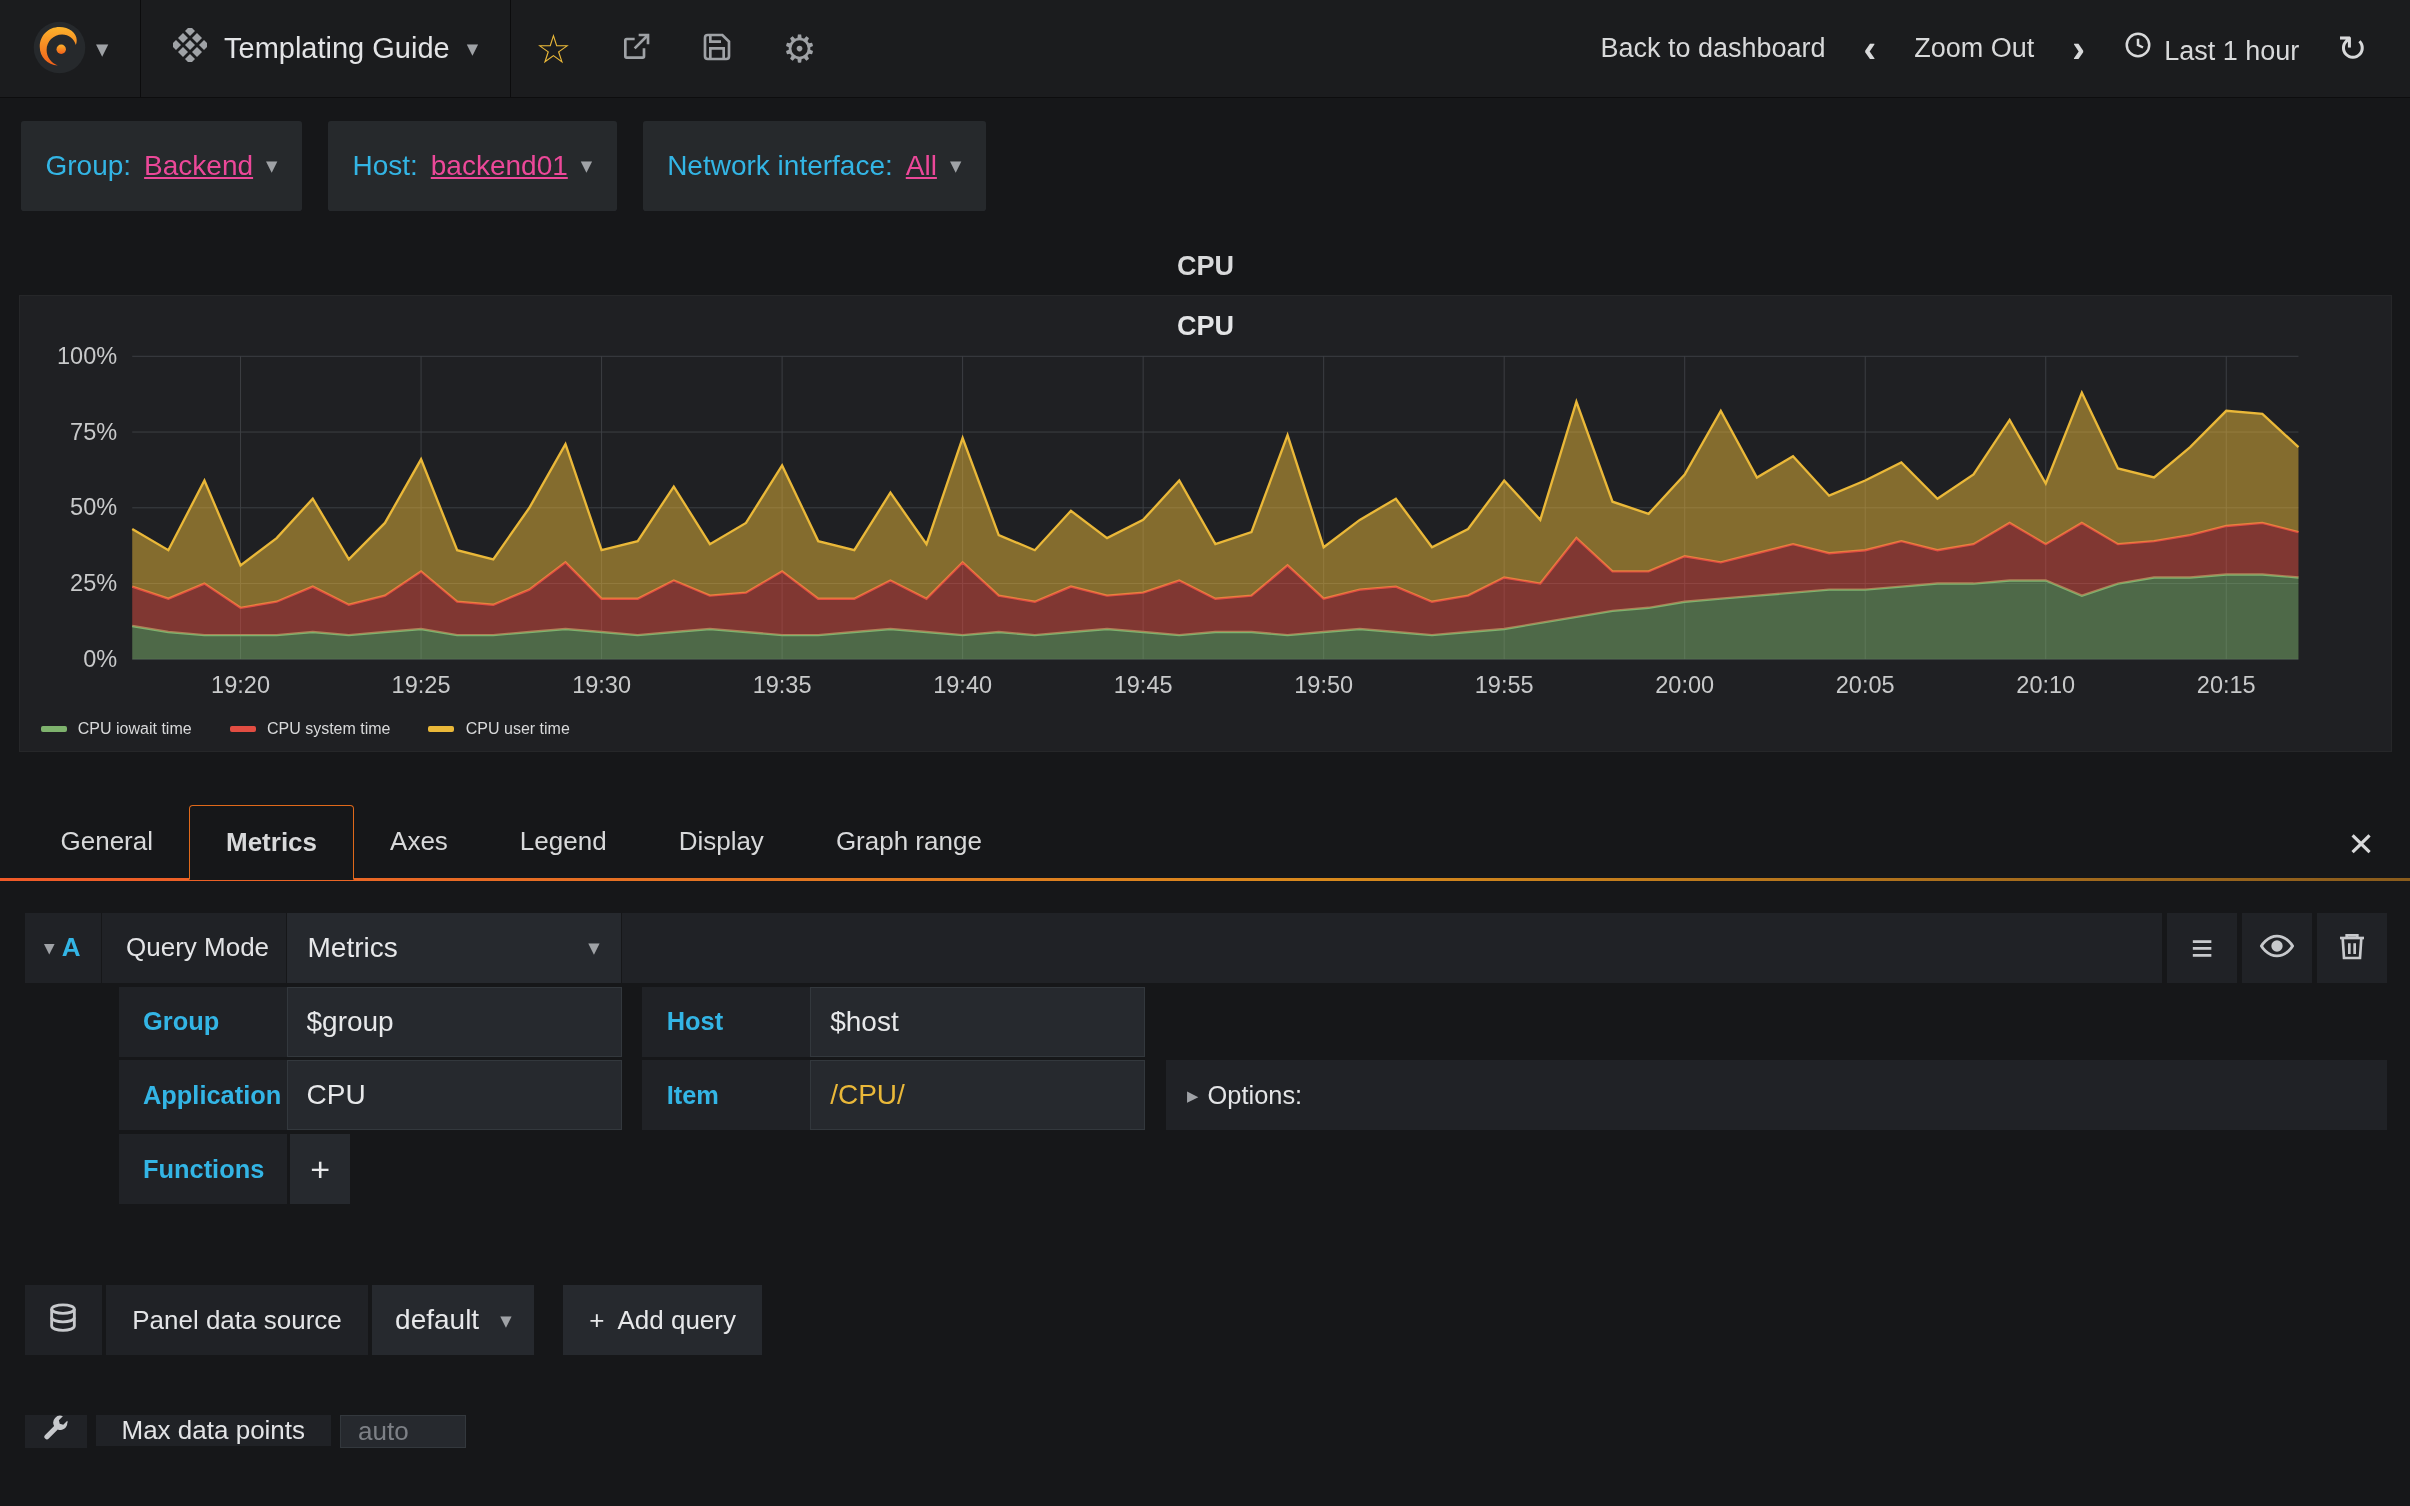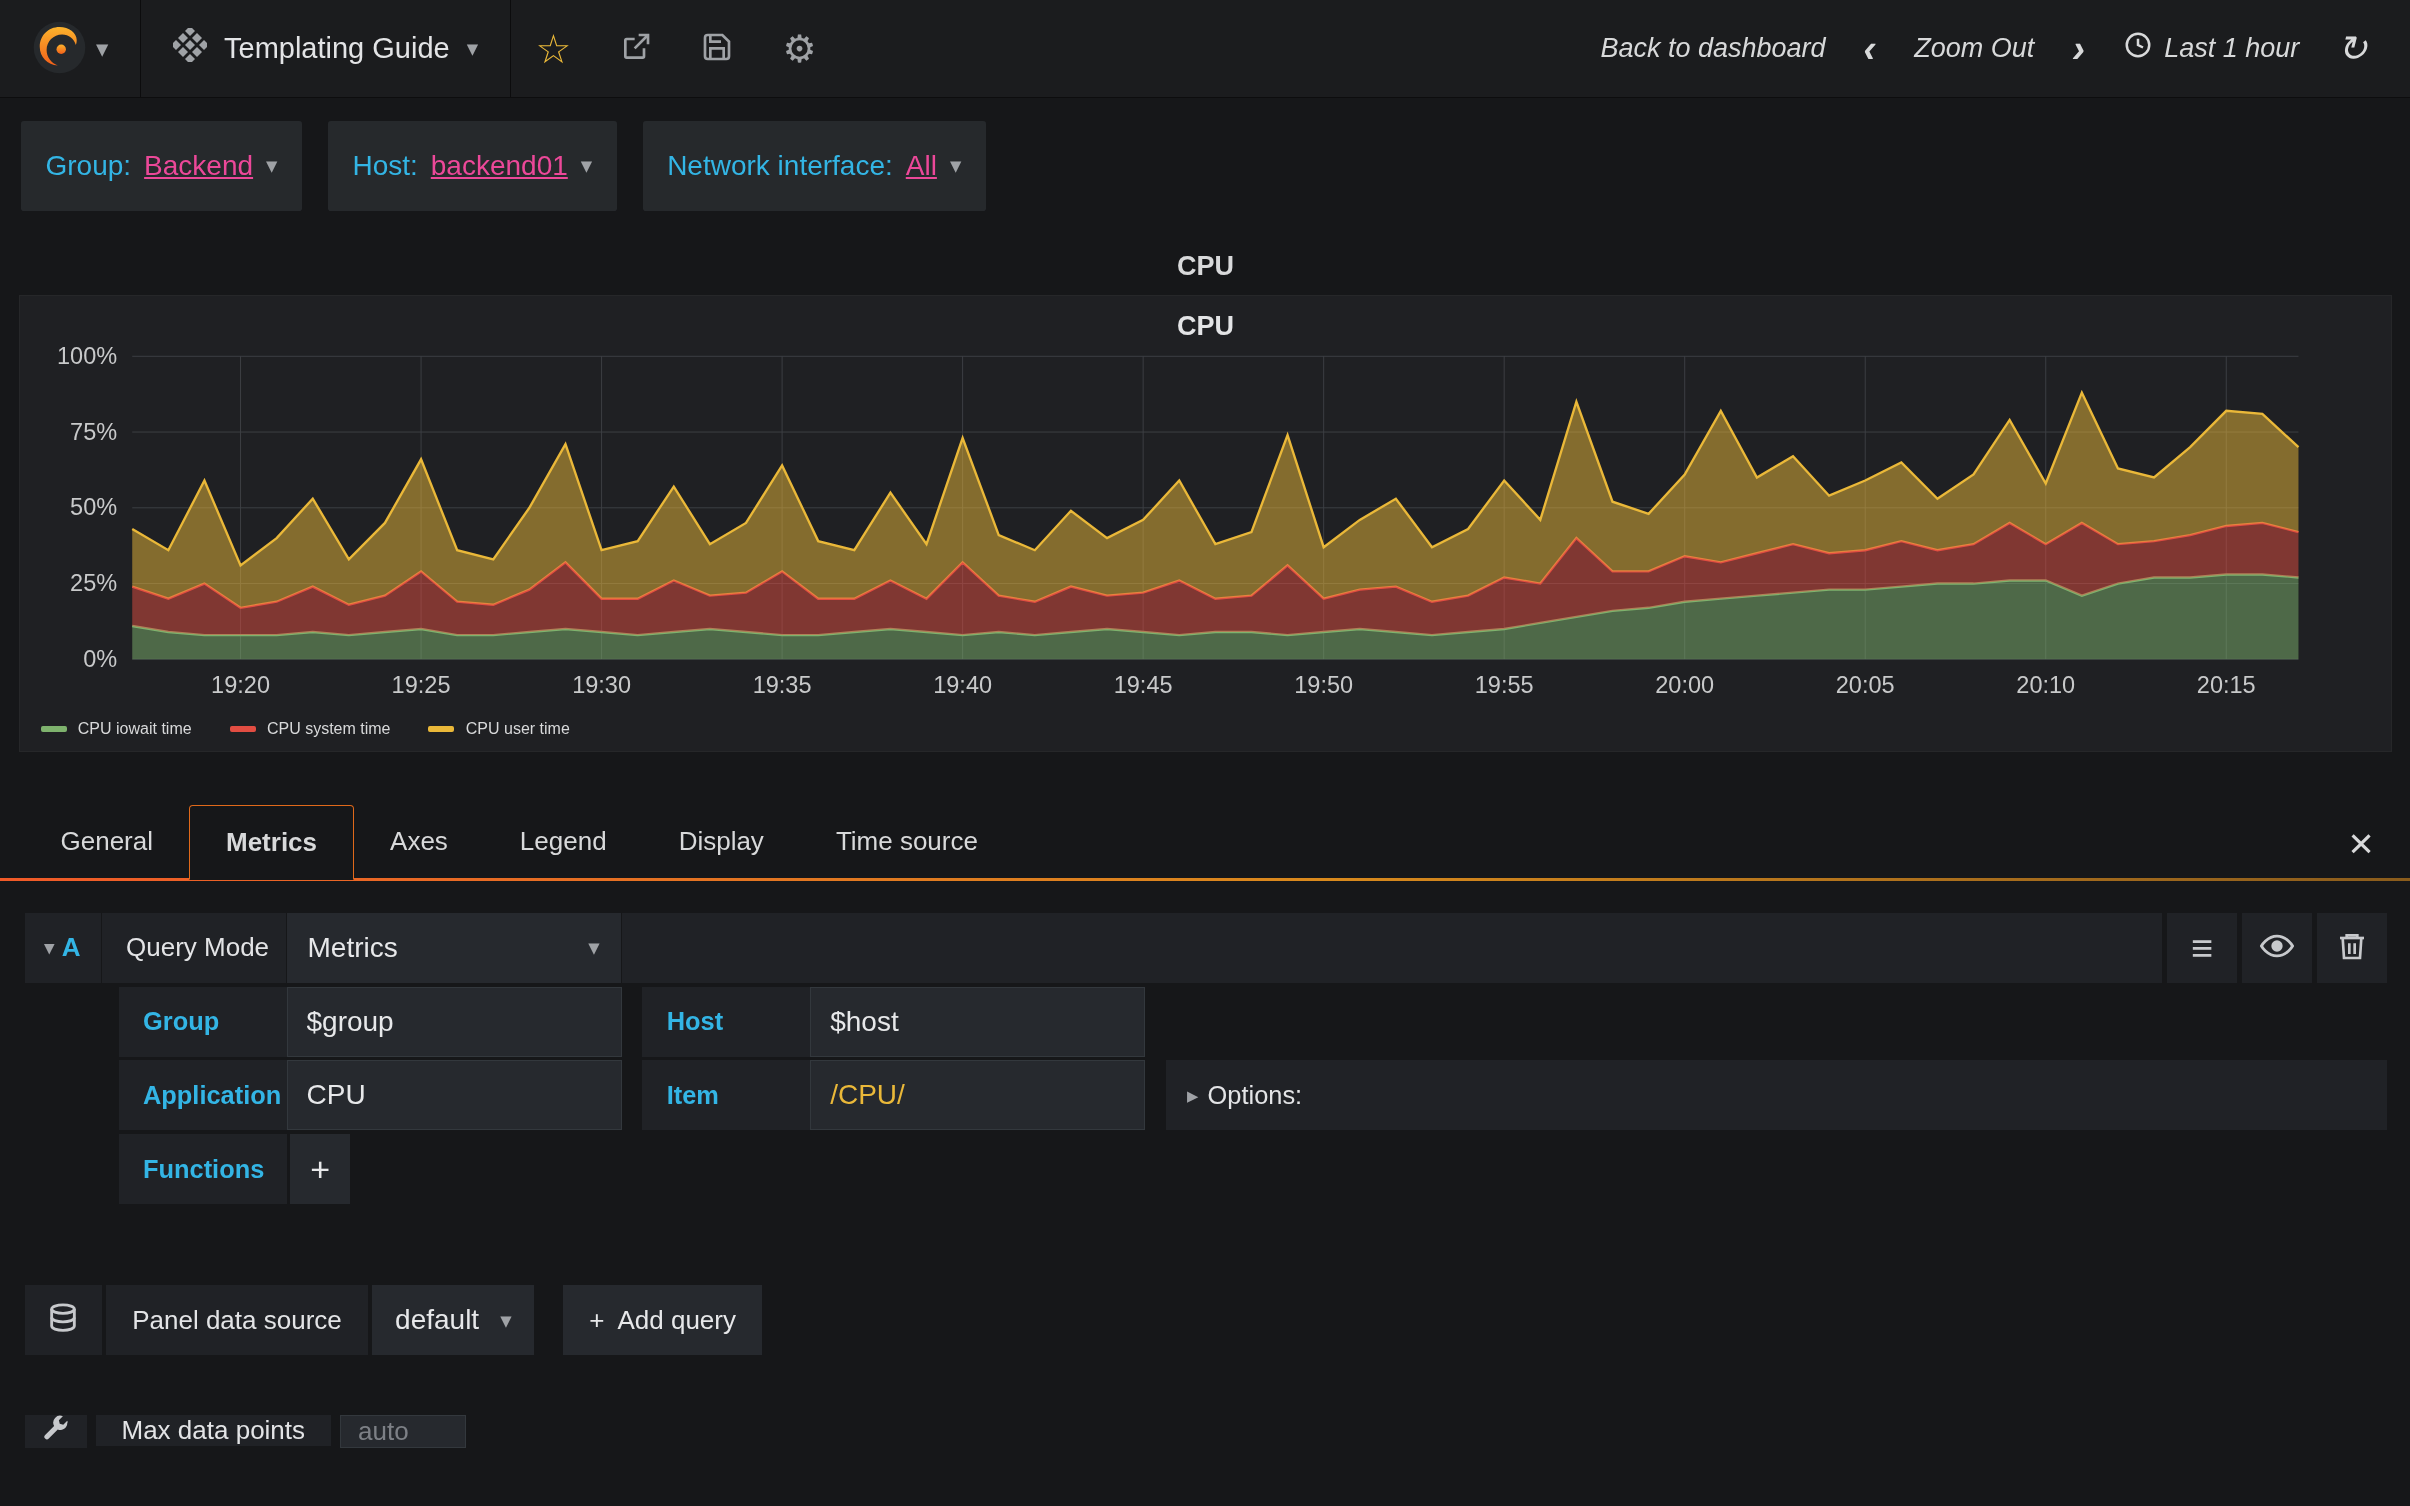--- a/index.html
+++ b/index.html
@@ -11,21 +11,21 @@
   
   .navbar { height:98px; background:#1b1c1e; border-bottom:0.9px solid #0d0d0e; display:flex; align-items:stretch; }
   .logo-btn { width:141px; display:flex; align-items:center; justify-content:center; gap:9.4px; border-right:0.9px solid #0c0c0d; cursor:pointer; }
   .logo-btn .caret { font-size:24.5px; color:#9fa2a6; }
   .dash-nav { display:flex; align-items:center; gap:17px; padding:0 32px; font-size:29px; color:#e3e4e6; cursor:pointer; border-right:0.9px solid #0c0c0d; }
   .nav-icons { display:flex; align-items:center; }
   .nav-icon-btn { padding:0 24.5px; display:flex; align-items:center; cursor:pointer; color:#9fa2a6; }
   .star-glyph { font-size:40px; color:#eab839; line-height:1; }
   .gear-glyph { font-size:38px; color:#9fa2a6; line-height:1; }
   .nav-right { margin-left:auto; display:flex; align-items:center; padding-right:24.5px; font-size:27px; color:#d8d9da; }
-  .nav-right > div { display:flex; align-items:center; gap:11.3px; padding:0 19px; cursor:pointer; white-space:nowrap;font-style:italic; }
+  .nav-right > div { display:flex; align-items:flex-end; gap:11.3px; padding:0 19px; cursor:pointer; white-space:nowrap; }
   .chev { font-size:38px; font-weight:bold; color:#d8d9da; line-height:1; }
   .refresh-glyph { font-size:36px; line-height:1; color:#d8d9da; }
   
   .submenu { display:flex; gap:26px; padding:22.6px 21px 19px; }
   .var-box { background:#26292c; height:90px; display:flex; align-items:center; padding:0 24.5px; font-size:28px; border-radius:2.8px; cursor:pointer; }
   .var-label { color:#33b5e5; margin-right:13px; }
   .var-value { color:#ec4899; margin-right:13px;text-decoration:underline; }
   .caret { color:#9fa2a6; font-size:22.6px; }
   
   .row-title { text-align:center; font-size:27px; font-weight:bold; color:#d8d9da; margin:21px 0 13px; }
@@ -252,21 +252,21 @@
 </div>
 
 <div class="editor">
   <div class="editor-head">
     <div class="tabs">
       <div class="tab">General</div>
       <div class="tab active">Metrics</div>
       <div class="tab">Axes</div>
       <div class="tab">Legend</div>
       <div class="tab">Display</div>
-      <div class="tab">Time source</div>
+      <div class="tab">Graph range</div>
     </div>
     <div class="close-x">×</div>
   </div>
   <div class="tab-line"></div>
 
   <div class="q-area">
 
     <div class="q-row">
       <div class="q-band">
         <div class="cell q-letter">

